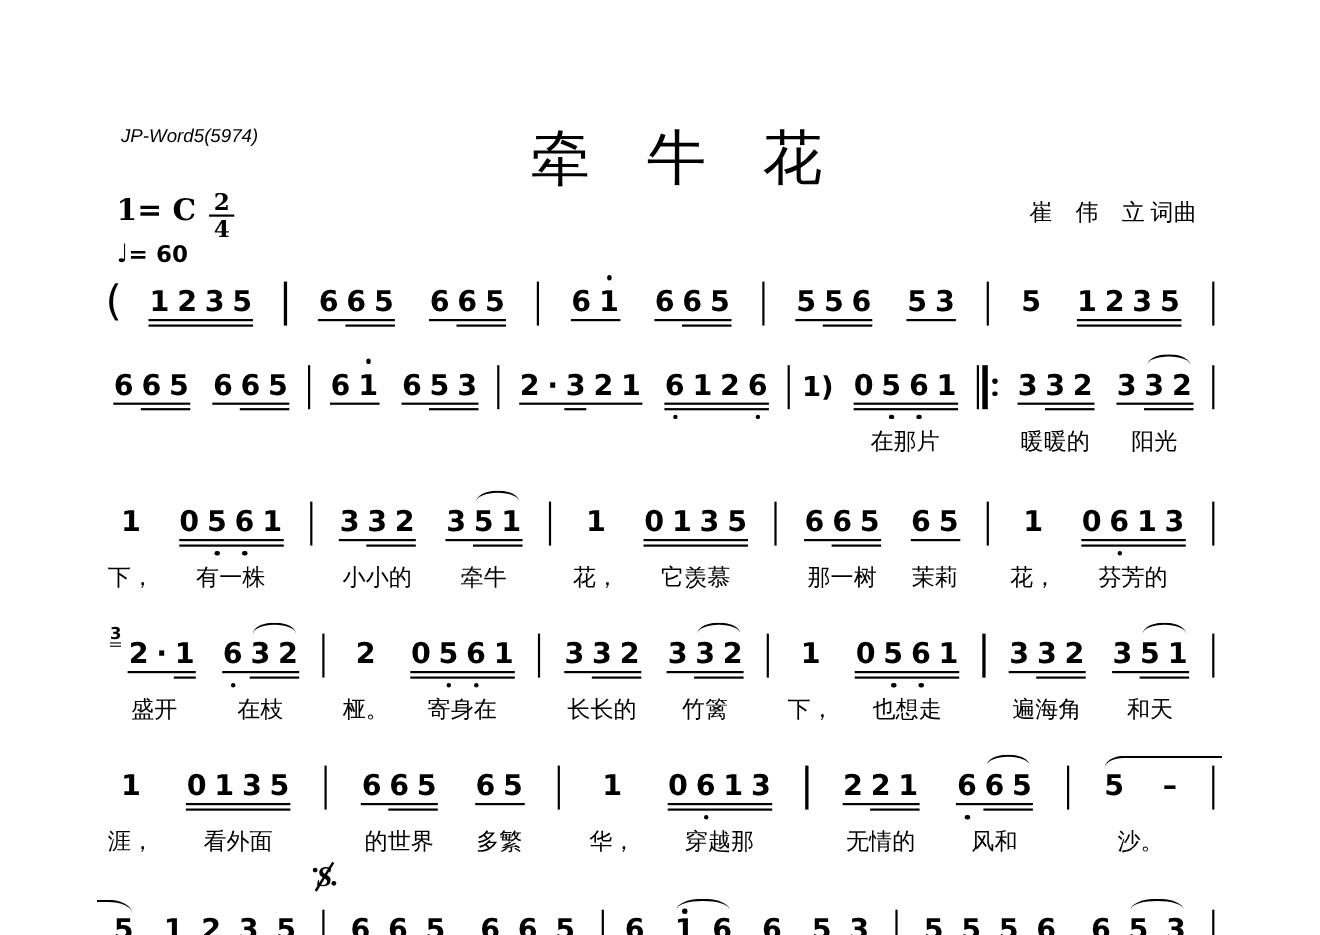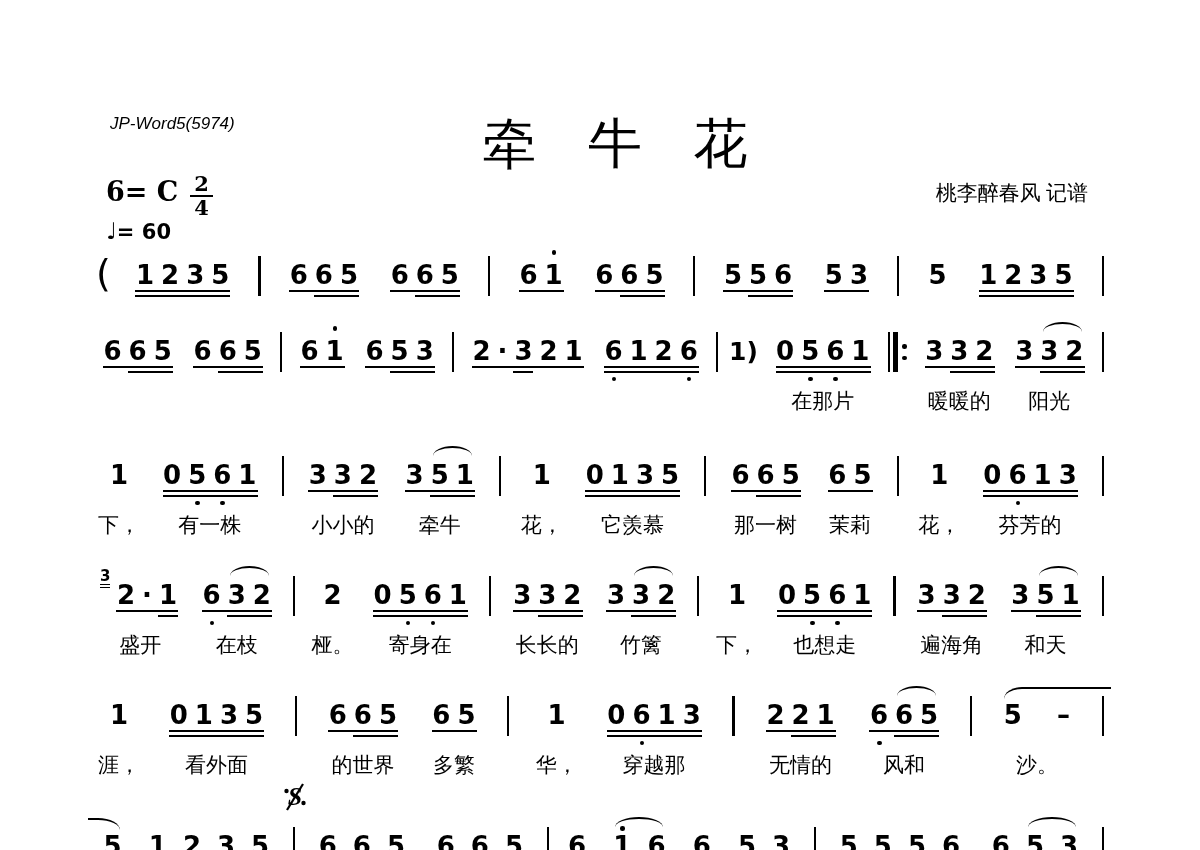--- a/index.html
+++ b/index.html
@@ -56,33 +56,33 @@
   .segno{position:absolute;top:-36px;left:-10px;}
 </style>
 </head>
 <body>
 
 <div class="page">
   <div class="watermark">JP-Word5(5974)</div>
   <div class="song-title">牵 牛 花</div>
 
   <div class="keyblock">
-    <span>6= C</span>
+    <span>1= C</span>
     <span class="frac">
       <span class="num">2</span>
       <span class="den">4</span>
     </span>
   </div>
 
   <div class="tempo">
     <span class="notechar">♩</span><span>= 60</span>
   </div>
 
   <div class="credits">
-    <div>桃李醉春风 记谱</div>
+    <div>崔　伟　立 词曲</div>
   </div>
 
   <div id="score">
       <div class="mline" style="top: 246px;">
         <div class="paren">(</div>
         <div class="grp">
           <div class="notes">
             <span class="tok">1</span>
             <span class="tok">2</span>
             <span class="tok">3</span>

